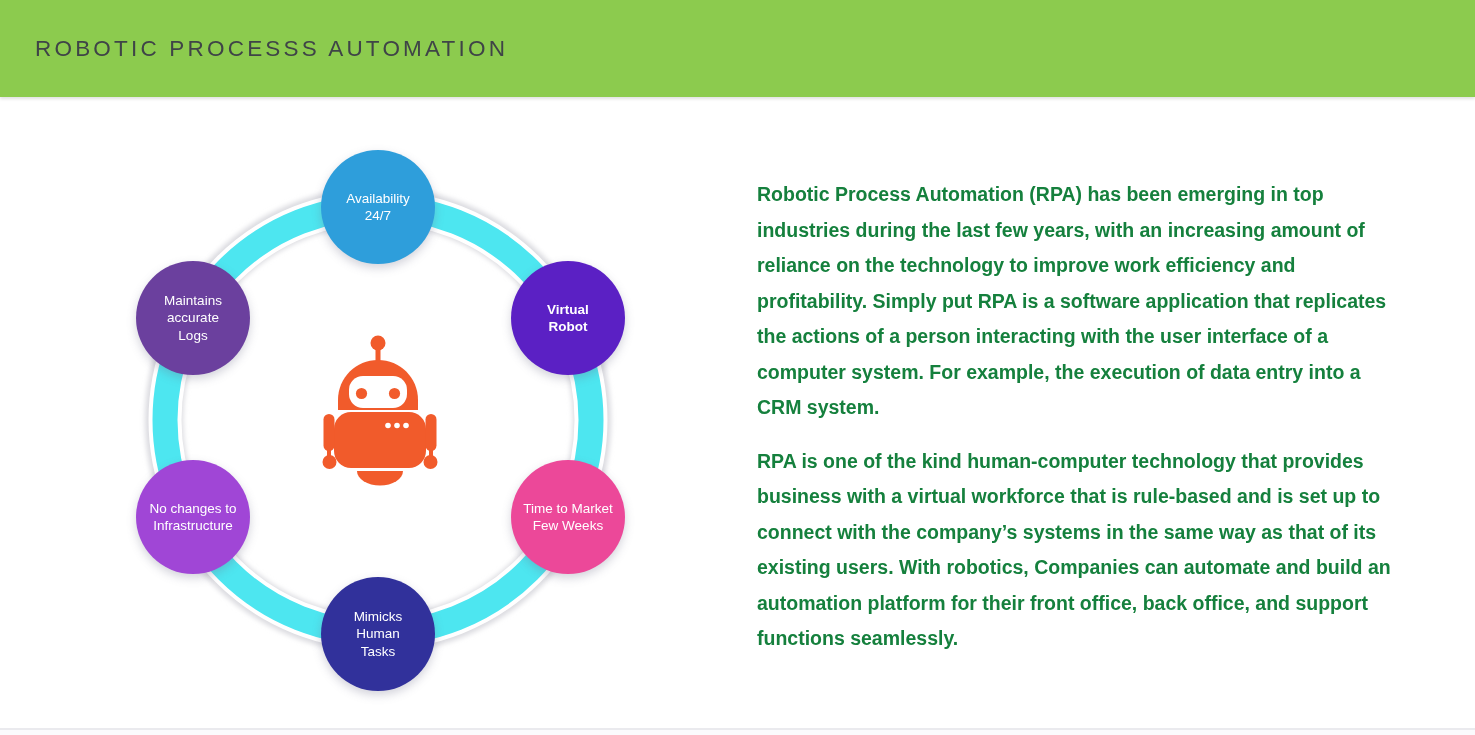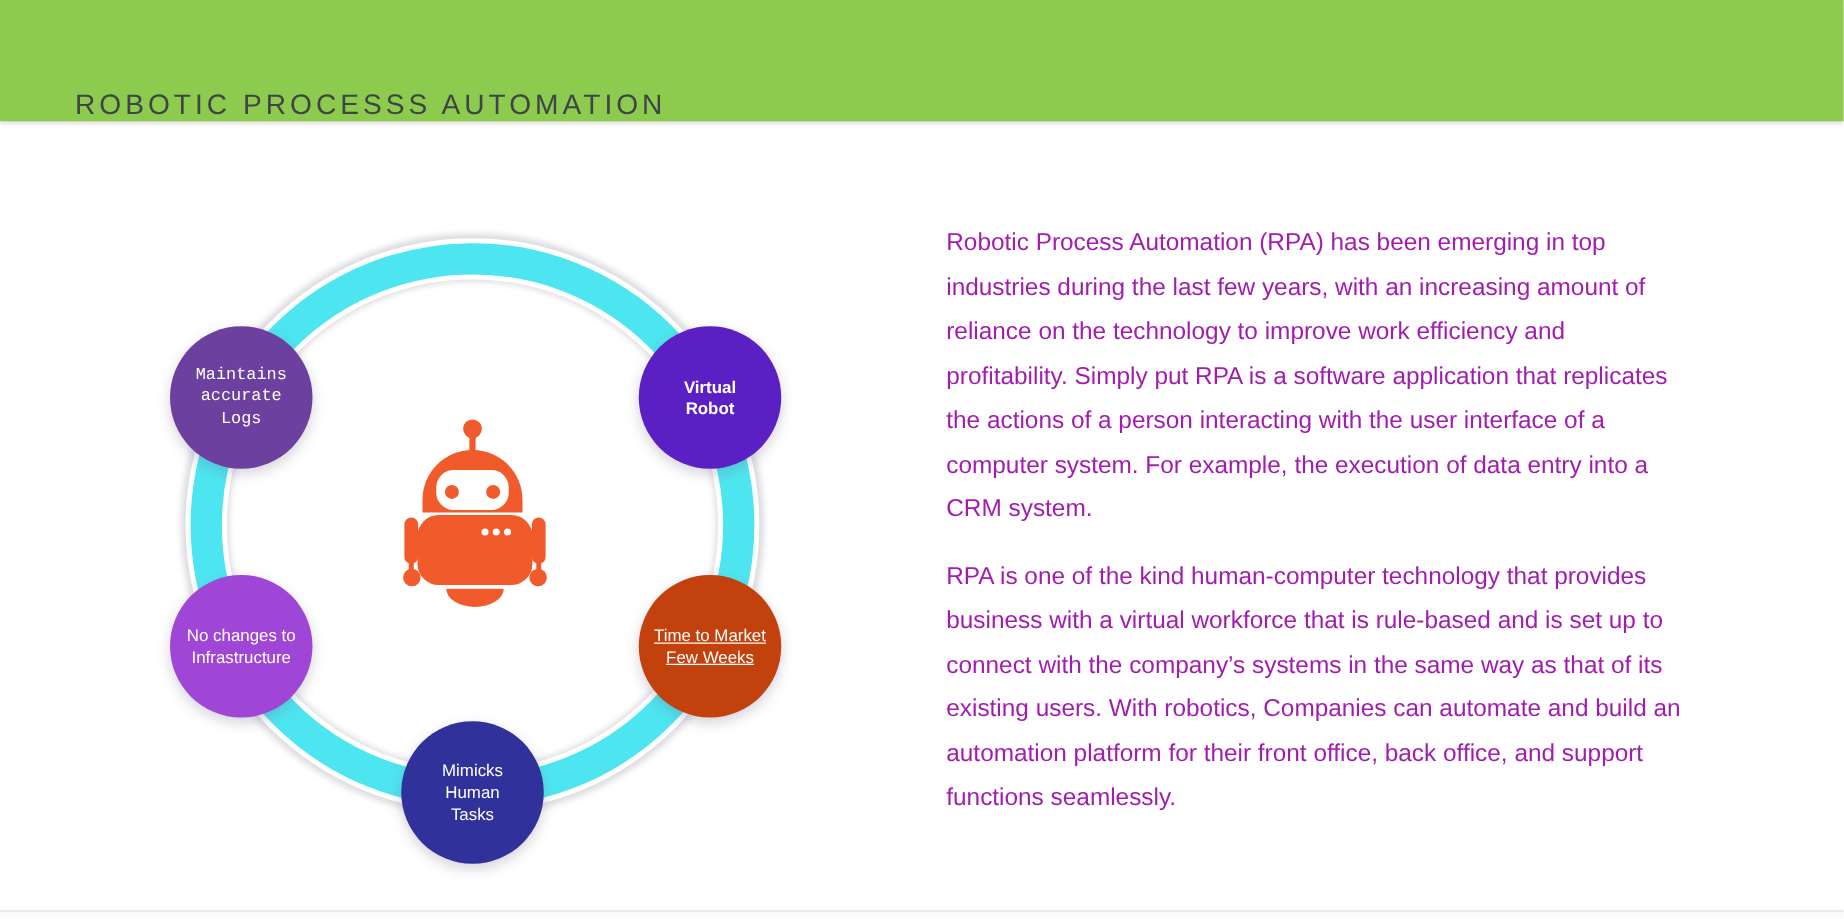--- a/index.html
+++ b/index.html
@@ -2,21 +2,21 @@
 <html><head>
 <meta charset="utf-8">
 <style>
   html,body{margin:0;padding:0;}
   body{
     width:1475px;height:735px;position:relative;background:#ffffff;
     font-family:"Liberation Sans", sans-serif;overflow:hidden;
   }
   .header{
     position:absolute;top:0;left:0;width:1475px;height:97px;
-    display:flex;align-items:flex-end;box-sizing:border-box;padding-left:60px;
+    display:flex;align-items:center;box-sizing:border-box;padding-left:35px;
     box-shadow:0 2px 3px rgba(0,0,0,0.12);
   }
   .header-title{
     font-size:22.5px;letter-spacing:3.2px;color:#3F4447;font-weight:400;
   }
   .diagram{position:absolute;top:0;left:0;width:740px;height:735px;}
   .ring-svg{position:absolute;top:0;left:0;}
   .node{
     position:absolute;width:114px;height:114px;border-radius:50%;
     display:flex;align-items:center;justify-content:center;text-align:center;
@@ -75,45 +75,49 @@
       <rect x="323.5" y="414" width="11" height="37" rx="5.5"></rect>
       <rect x="425.5" y="414" width="11" height="37" rx="5.5"></rect>
       <rect x="327" y="448" width="4" height="12"></rect>
       <rect x="429" y="448" width="4" height="12"></rect>
       <circle cx="329.5" cy="462" r="7"></circle>
       <circle cx="430.5" cy="462" r="7"></circle>
       <path d="M357 471 A 23 14.5 0 0 0 403 471 Z"></path>
     </g>
   </svg>
 
+  <div class="node node-top" style="background: rgb(46, 158, 219);">
+    <span>Availability
+24/7</span>
+  </div>
   <div class="node node-top-right" style="background: rgb(91, 32, 196);">
     <span>Virtual
 Robot</span>
   </div>
-  <div class="node node-bottom-right" style="background: #c2410c; text-decoration: underline;">
+  <div class="node node-bottom-right" style="background: #ec4899;">
     <span>Time to Market
 Few Weeks</span>
   </div>
   <div class="node node-bottom-left" style="background: rgb(160, 70, 214);">
     <span>No changes to
 Infrastructure</span>
   </div>
   <div class="node node-bottom" style="background: rgb(49, 49, 155);">
     <span>Mimicks
 Human
 Tasks</span>
   </div>
-  <div class="node node-top-left" style="background: rgb(107, 64, 158); font-family: Liberation Mono, monospace;">
+  <div class="node node-top-left" style="background: rgb(107, 64, 158);">
     <span>Maintains
 accurate
 Logs</span>
   </div>
 </div>
 
-<div class="article" style="color: #a21caf;">
+<div class="article" style="color: #15803d; font-weight: bold;">
   <p class="para">Robotic Process Automation (RPA) has been emerging in top
 industries during the last few years, with an increasing amount of
 reliance on the technology to improve work efficiency and
 profitability. Simply put RPA is a software application that replicates
 the actions of a person interacting with the user interface of a
 computer system. For example, the execution of data entry into a
 CRM system.</p>
   <p class="para">RPA is one of the kind human-computer technology that provides
 business with a virtual workforce that is rule-based and is set up to
 connect with the company’s systems in the same way as that of its

